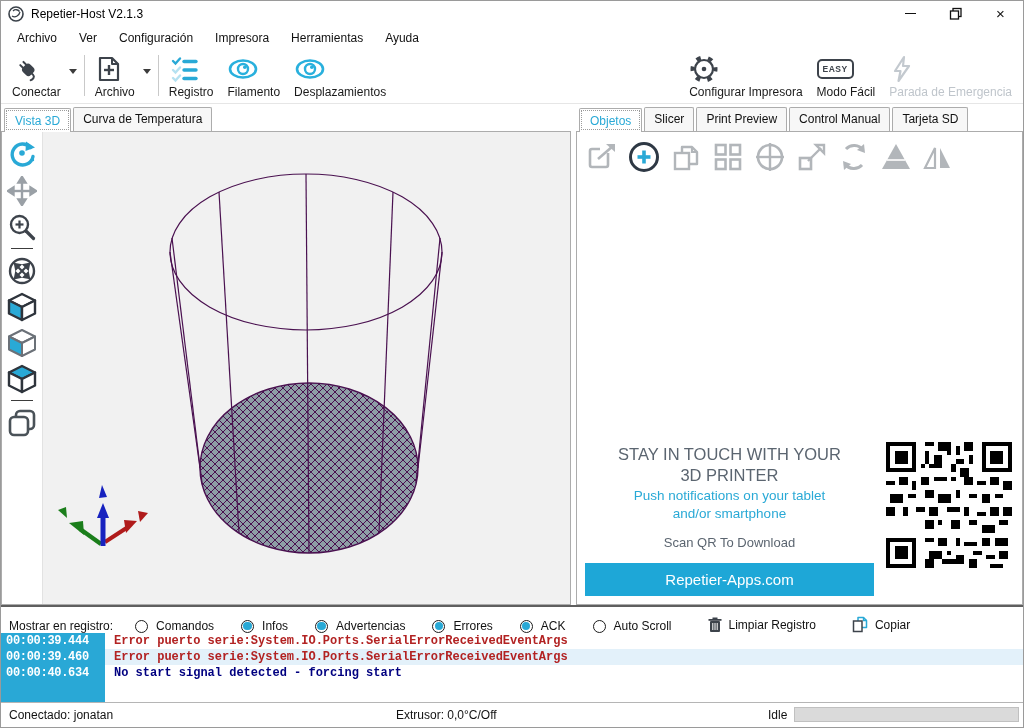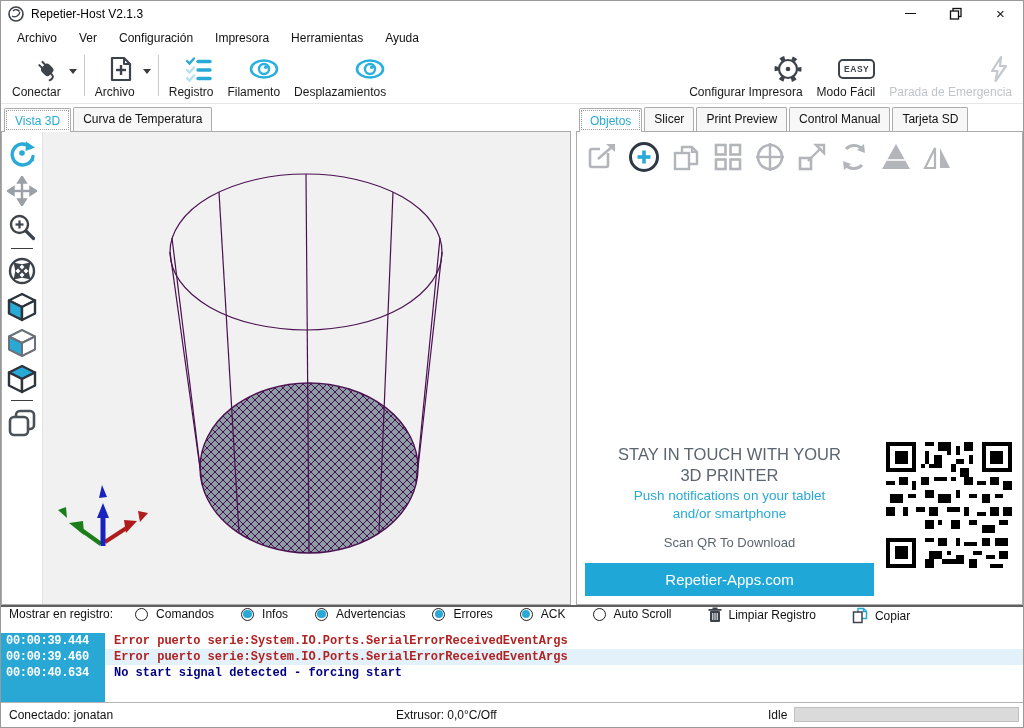--- a/index.html
+++ b/index.html
@@ -13,21 +13,21 @@
   .win-btn { width:45px; height:100%; display:flex; align-items:center; justify-content:center; color:#111; }
   .min-glyph { width:11px; height:1.5px; background:#111; }
   .close-glyph { font-size:15px; line-height:1; }
 
   
   .menubar { height:23px; display:flex; align-items:center; padding-left:5px; flex:0 0 auto; }
   .menu-item { font-size:12px; color:#111; padding:4px 11px; cursor:default; }
 
   
   .toolbar { height:55px; display:flex; align-items:stretch; padding:1px 4px 0 4px; border-bottom:1px solid #e6e6e6; flex:0 0 auto; }
-  .tool-btn { display:flex; flex-direction:column; align-items:flex-end; justify-content:flex-end; padding:2px 7px 4px 7px; font-size:12px; color:#1a1a1a; white-space:nowrap; }
+  .tool-btn { display:flex; flex-direction:column; align-items:flex-start; justify-content:flex-end; padding:2px 7px 4px 7px; font-size:12px; color:#1a1a1a; white-space:nowrap; }
   .tool-btn .ticon { height:33px; display:flex; align-items:center; justify-content:center; }
   .caret-btn { display:flex; align-items:center; padding:0 4px 14px 1px; }
   .caret { width:0; height:0; border:4px solid transparent; border-top:5px solid #3c3c3c; margin-top:8px; }
   .vsep { width:1px; background:#c9c9c9; margin:5px 3px 7px 3px; }
   .toolbar-right { margin-left:auto; display:flex; }
   .lbl-disabled { color:#bfc5cb; }
   .easy-badge { border:2.5px solid #3d434b; border-radius:5px; font-size:8.5px; font-weight:bold; color:#3d434b; padding:3px 4px; letter-spacing:.5px; }
 
   
   .main { flex:1 1 auto; display:flex; min-height:0; padding-top:2px; }
@@ -53,21 +53,21 @@
   .promo { margin-top:auto; display:flex; align-items:flex-start; gap:12px; padding:4px 8px 8px 8px; }
   .promo-text { flex:1; text-align:center; padding-top:8px; }
   .promo-title { font-size:16.5px; color:#5b6570; line-height:1.3; }
   .promo-sub { font-size:13.5px; color:#29a9d6; line-height:1.35; margin-bottom:12px; }
   .promo-scan { font-size:13px; color:#5b6570; margin-bottom:13px; }
   .promo-btn { display:block; width:100%; background:#1ea7d7; color:#fff; font-size:15px; text-align:center; padding:8px 0; border:none; font-family:inherit; }
   .qr-wrap { width:128px; height:132px; flex:0 0 auto; padding-top:4px; }
 
   
   .log-panel { height:97px; border-top:2px solid #5f5f5f; display:flex; flex-direction:column; flex:0 0 auto; background:#fff; }
-  .log-controls { height:26px; display:flex; align-items:flex-start; font-size:12px; color:#111; padding-left:8px; flex:0 0 auto; }
+  .log-controls { height:26px; display:flex; align-items:flex-end; font-size:12px; color:#111; padding-left:8px; flex:0 0 auto; }
   .toggle { display:flex; align-items:center; gap:8px; margin-left:27px; }
   .toggle:first-of-type { margin-left:22px; }
   .toggle-circle { width:13px; height:13px; border:1.8px solid #1c1c1c; border-radius:50%; position:relative; flex:0 0 auto; }
   .toggle-circle.checked::after { content:""; position:absolute; inset:1.4px; background:#29a9d6; border-radius:50%; }
   .log-action { display:flex; align-items:center; gap:7px; margin-left:36px; }
   .log-entries { flex:1; display:flex; font-family:"Liberation Mono",monospace; font-size:12px; font-weight:bold; min-height:0; }
   .ts-col { width:104px; background:#29a8d6; color:#fff; flex:0 0 auto; }
   .ts { height:16px; line-height:16px; padding-left:5px; letter-spacing:-.3px; }
   .msg-col { flex:1; }
   .msg { height:16px; line-height:16px; padding-left:9px; white-space:pre; }

